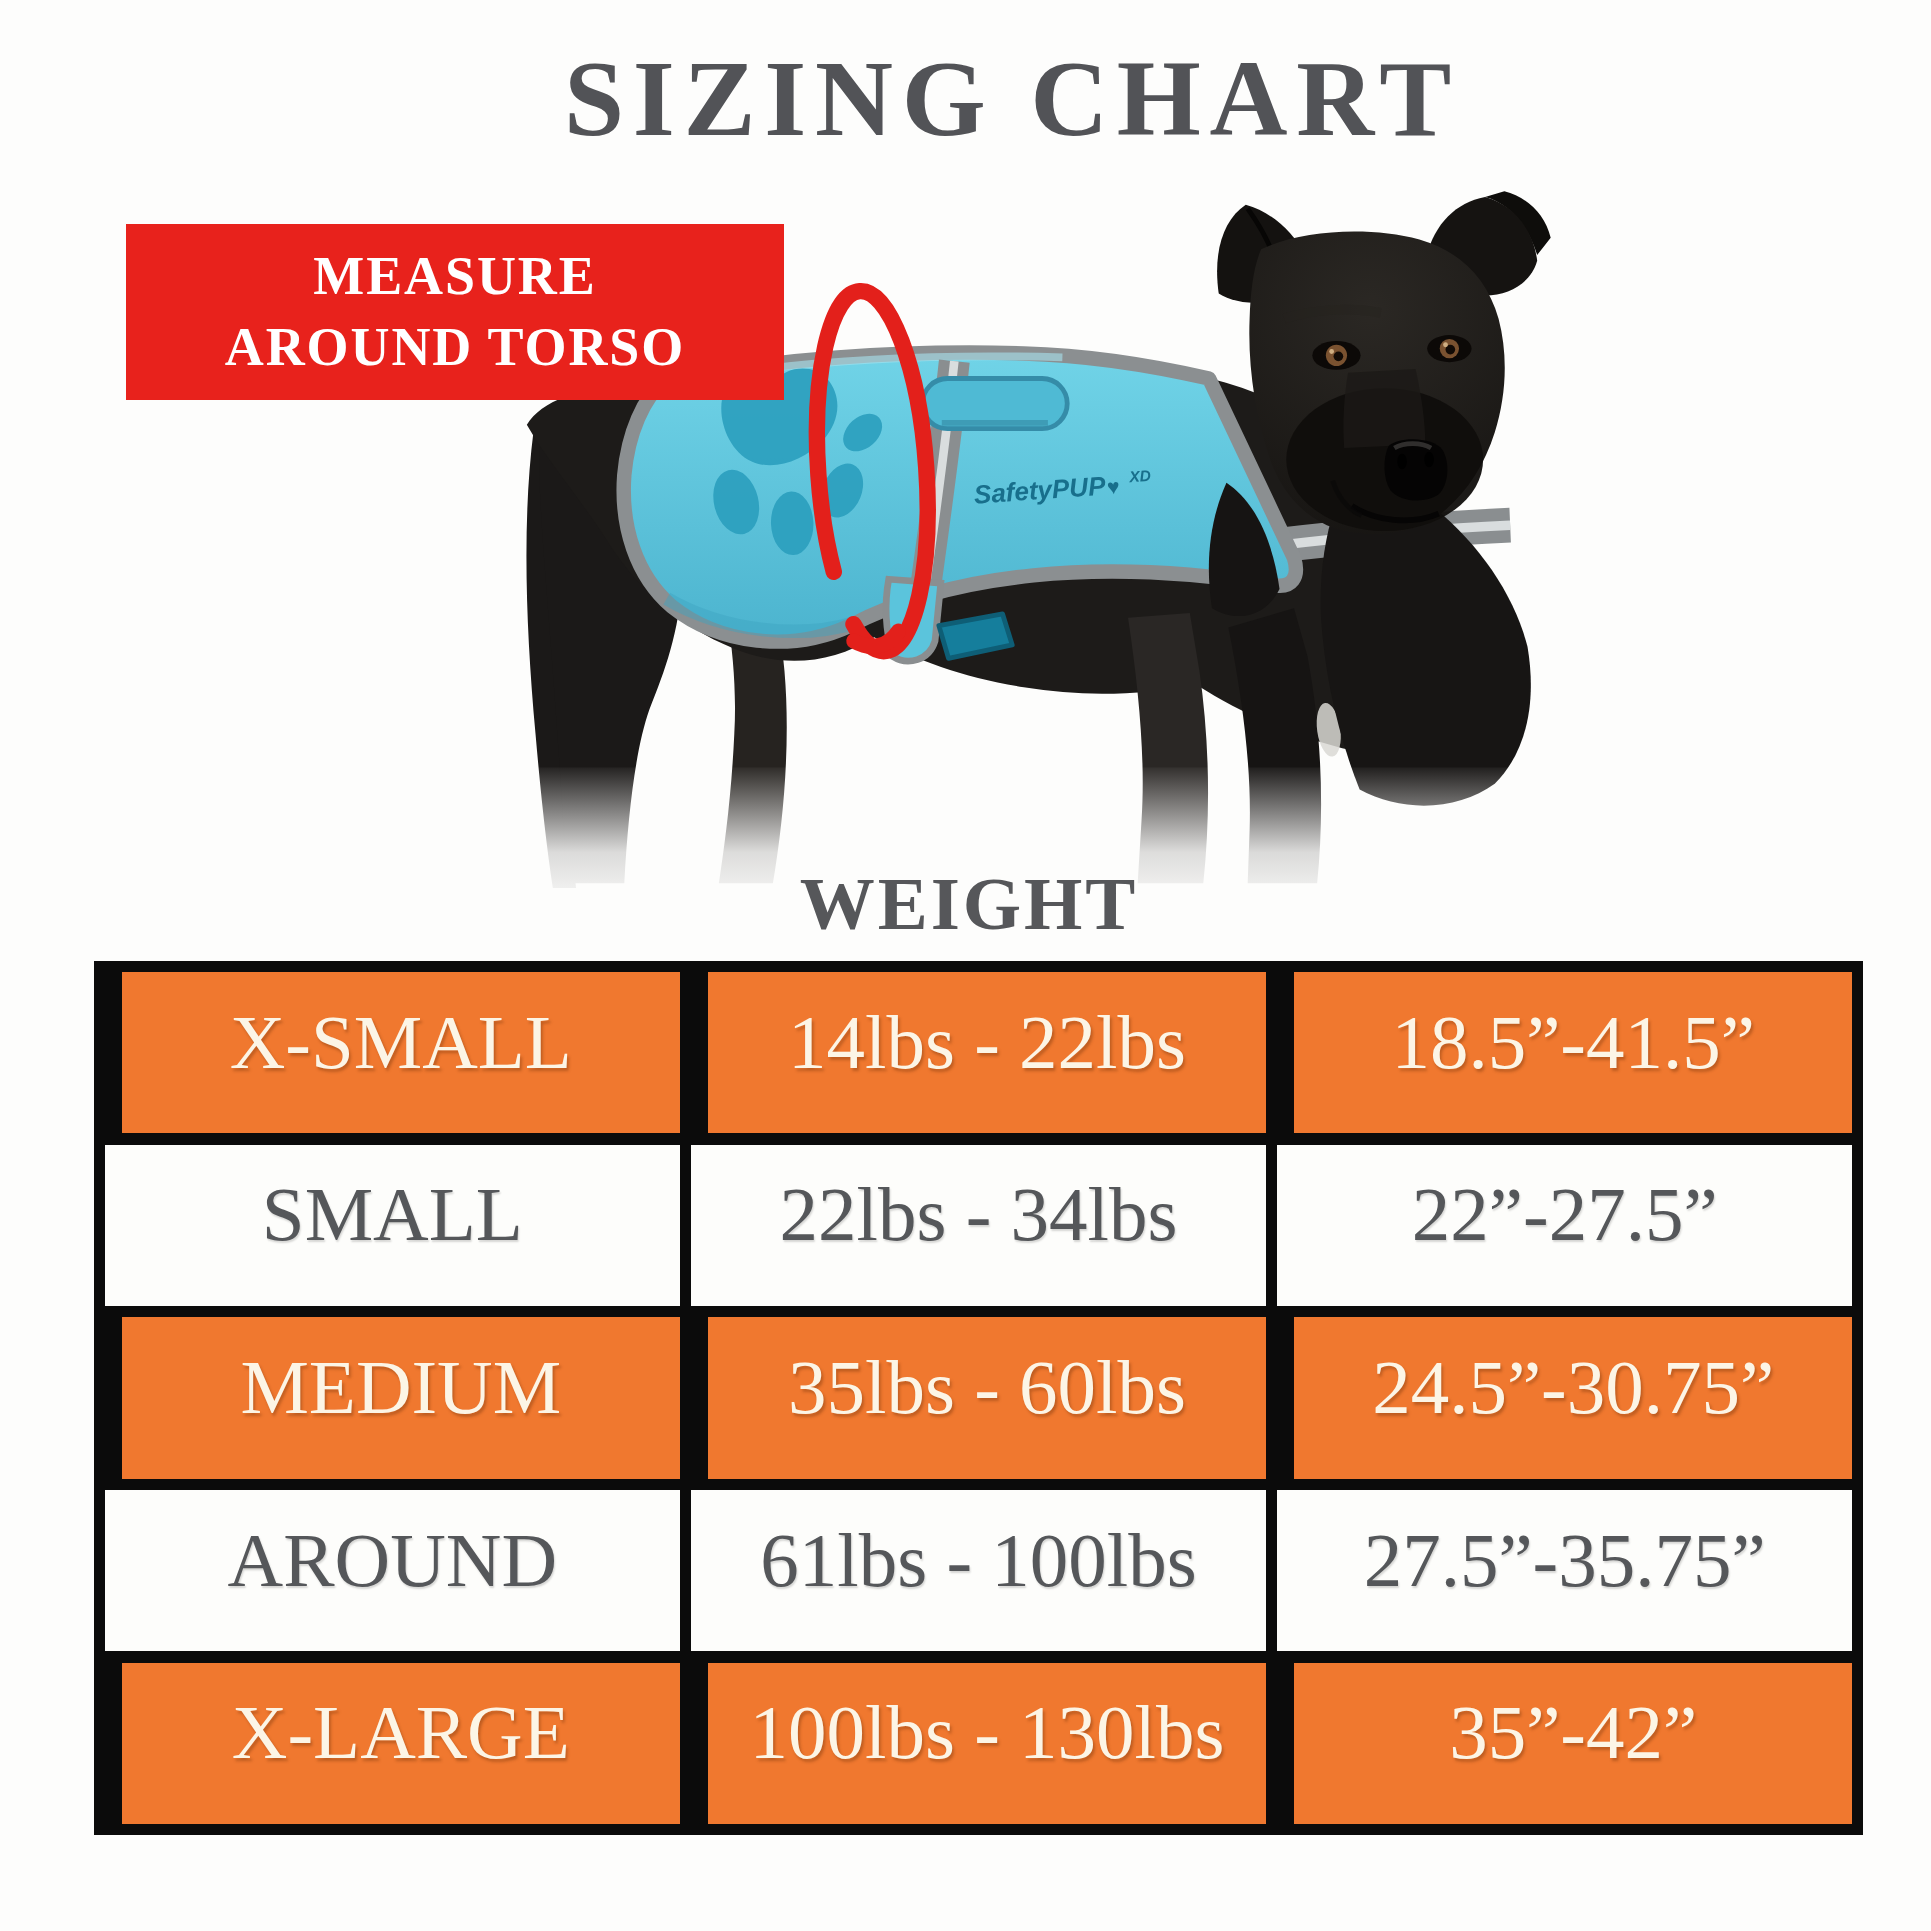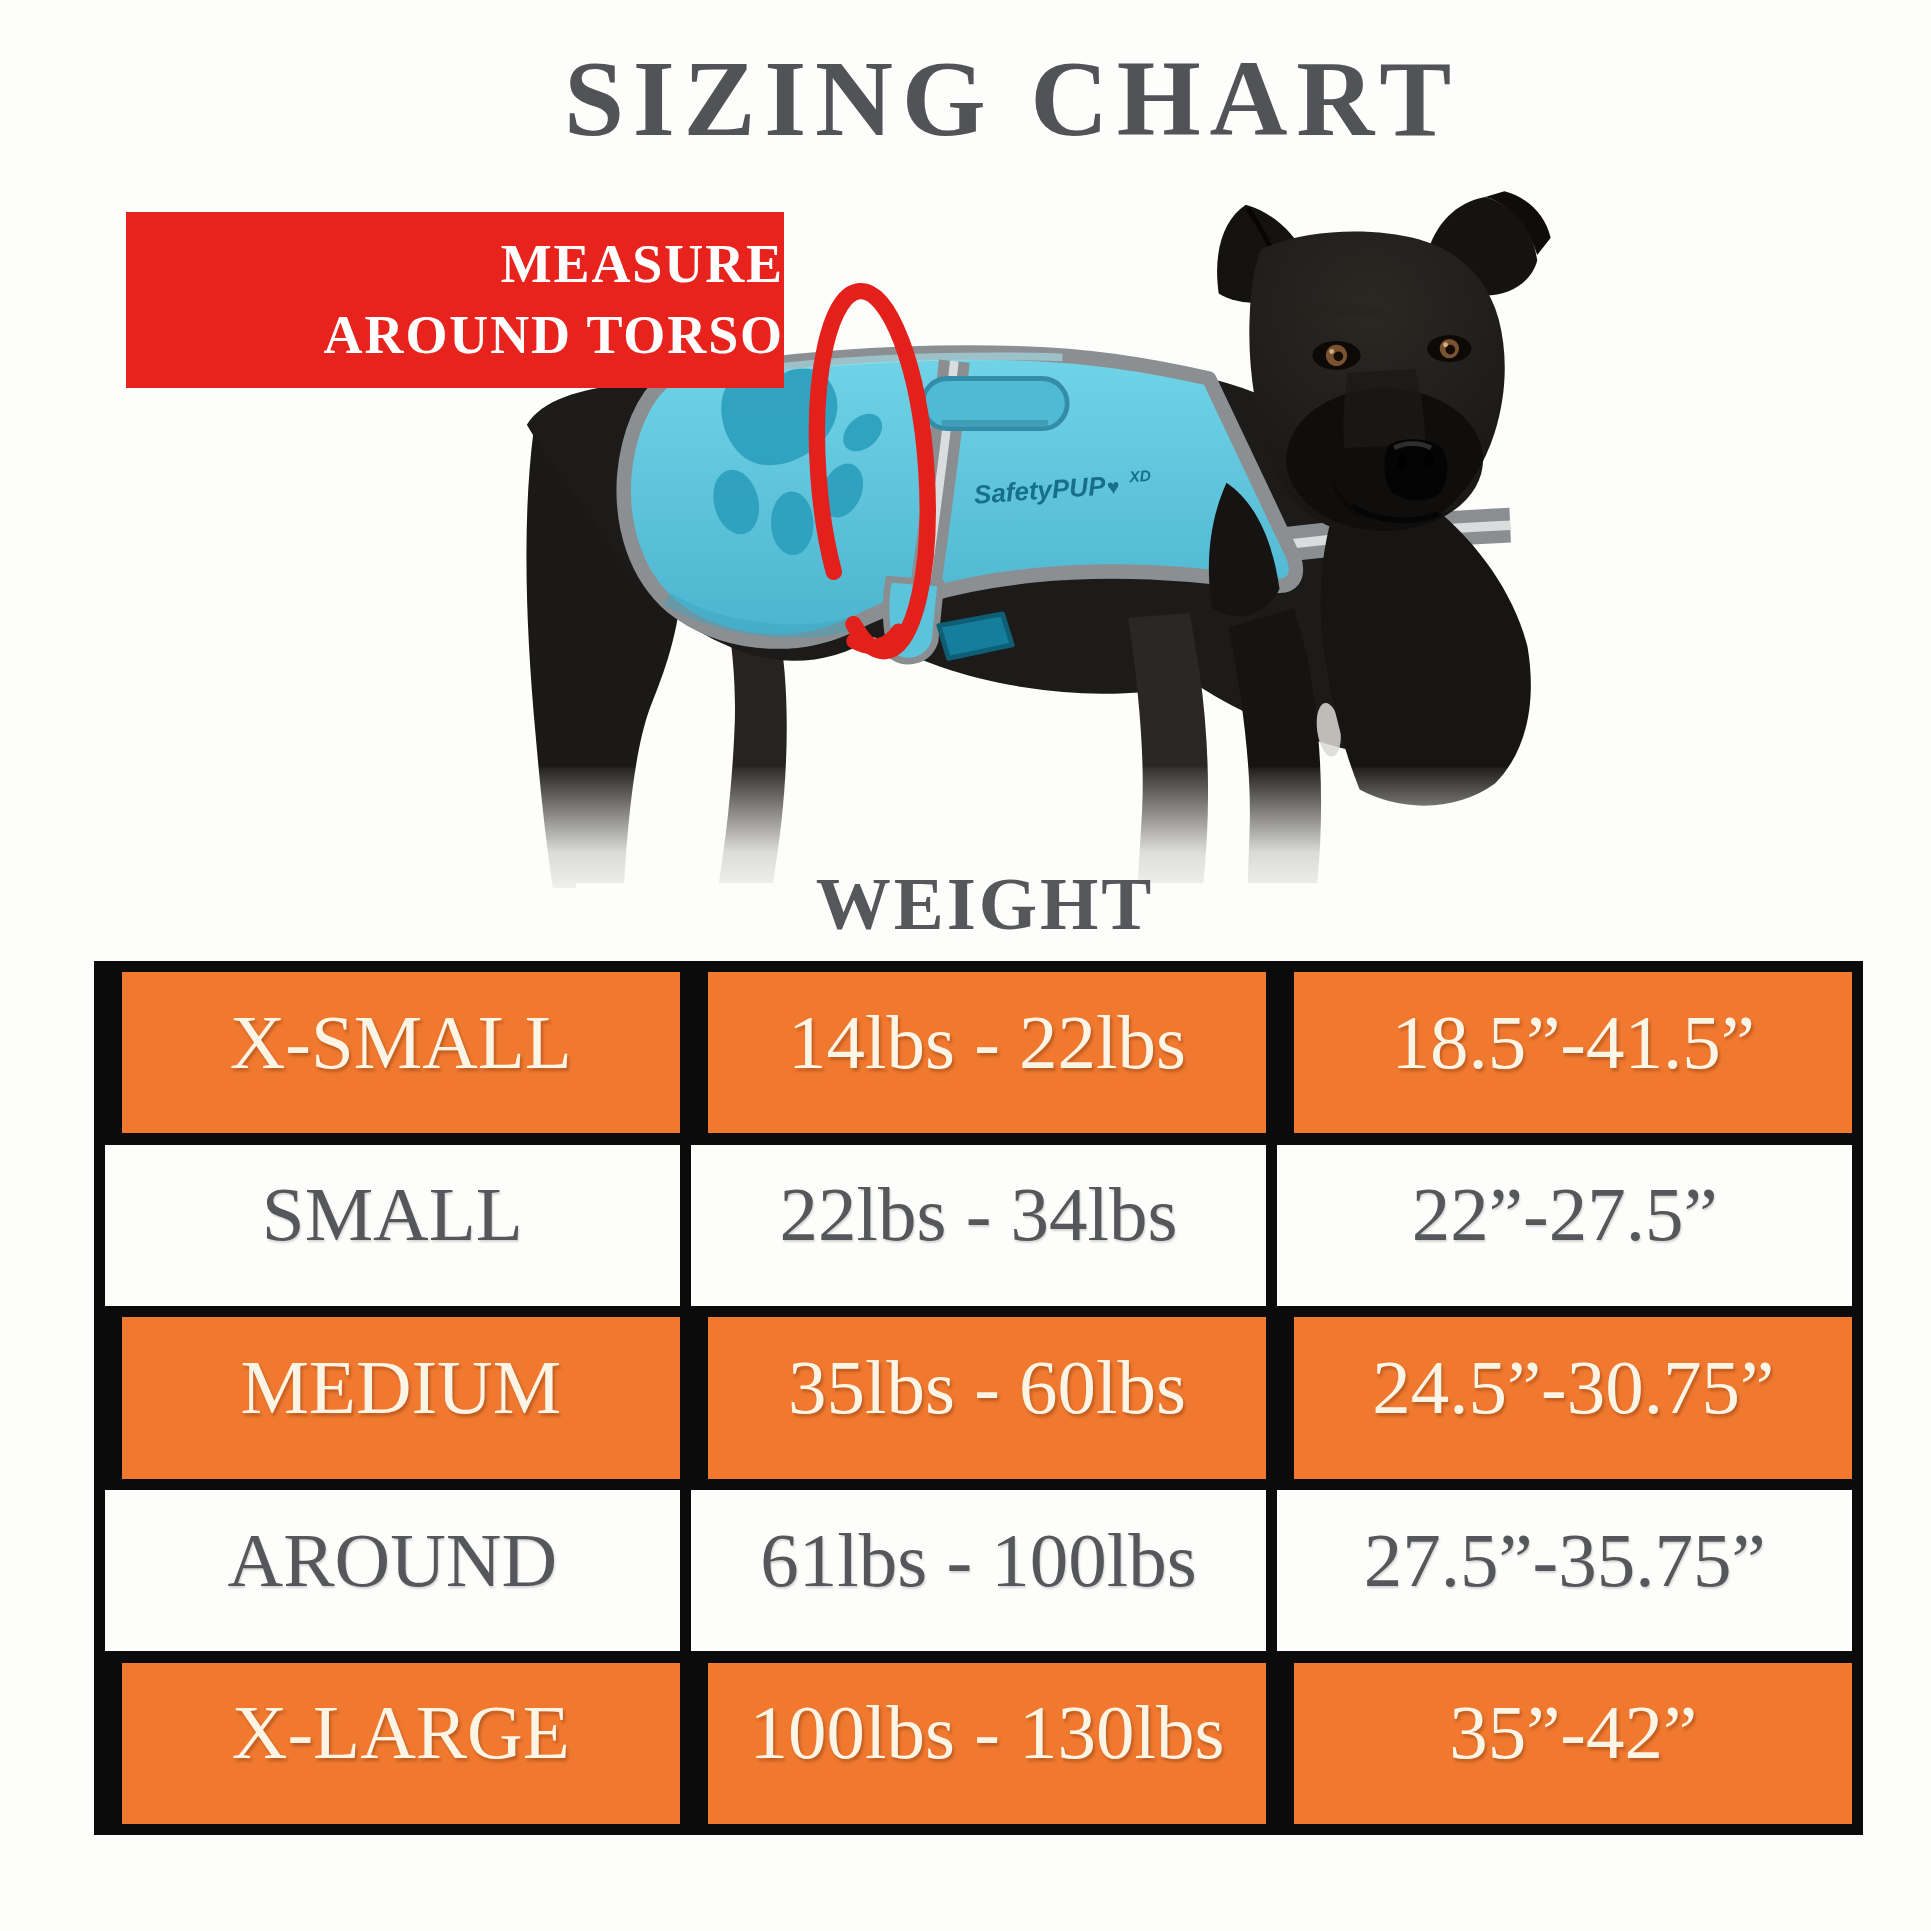--- a/index.html
+++ b/index.html
@@ -27,28 +27,28 @@
     font-size: 108px;
     font-weight: 700;
     letter-spacing: 8.7px;
     color: #525357;
   }
 
   
   .callout {
     position: absolute;
     left: 126px;
-    top: 212px;
+    top: 224px;
     width: 658px;
     height: 176px;
     background: #E8221C;
     display: flex;
     flex-direction: column;
     justify-content: center;
-    align-items: flex-end;
+    align-items: center;
     z-index: 5;
   }
   .callout .line {
     color: #FFFFFF;
     font-weight: 700;
     font-size: 54px;
     line-height: 71px;
     letter-spacing: 1.9px;
     white-space: nowrap;
   }
@@ -68,21 +68,21 @@
     position: absolute;
     top: 861px;
     height: 87px;
     text-align: center;
     font-size: 75px;
     font-weight: 700;
     letter-spacing: 2.9px;
     color: #56575A;
     z-index: 2;
   }
-  #hdr-weight { left: 700px;  width: 570px; }
+  #hdr-weight { left: 684px;  width: 570px; }
   #hdr-torso  { left: 1288px; width: 563px; }
 
   
   .size-table {
     position: absolute;
     left: 94px;
     top: 961px;
     width: 1769px;
     height: 874px;
     background: #0B0B0B;

